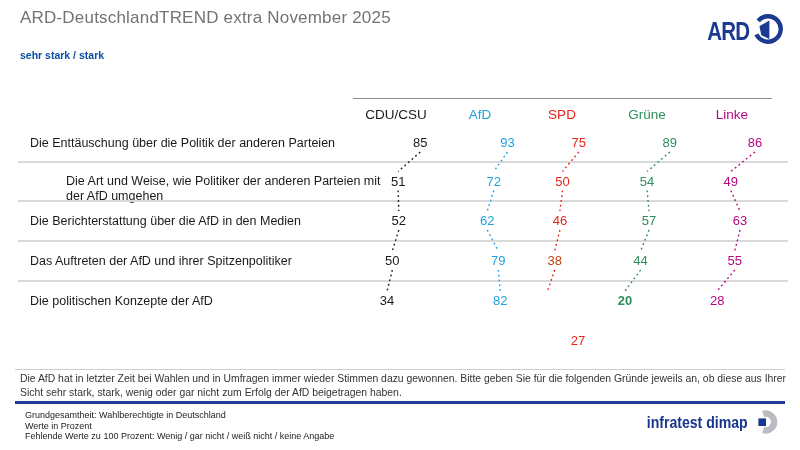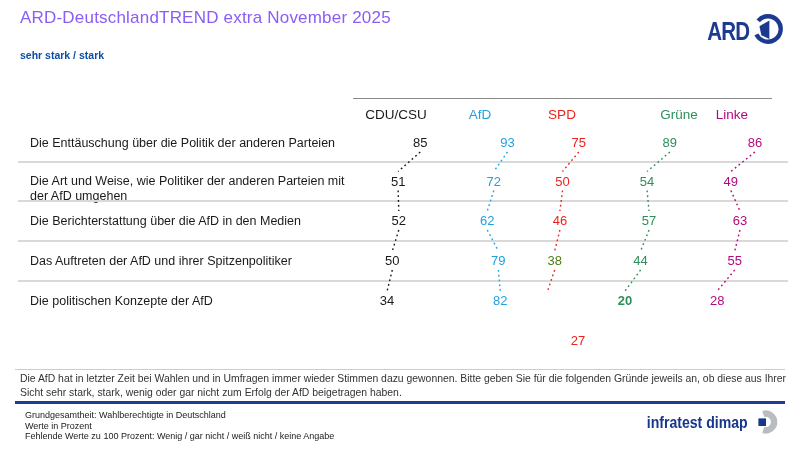--- a/index.html
+++ b/index.html
@@ -1,21 +1,21 @@
 <!DOCTYPE html>
 <html><head>
 <meta charset="utf-8">
 <style>
   html,body{margin:0;padding:0;background:#fff;}
   .page{
     position:relative;width:800px;height:450px;overflow:hidden;background:#fff;
     font-family:"Liberation Sans",sans-serif;
   }
   .abs{position:absolute;}
-  .supertitle{left:20px;top:8px;font-size:17px;color:#8b5cf6;letter-spacing:.2px;}
+  .supertitle{left:20px;top:8px;font-size:17px;color:#737373;letter-spacing:.2px;}
   .title{left:20px;top:26px;font-size:19px;color:#0b4ea6;}
   .subtitle{left:20px;top:49px;font-size:10.5px;font-weight:bold;color:#0b4ea6;}
   .ard-logo{right:16px;top:12px;display:flex;align-items:center;}
   .ard-text{font-size:25px;font-weight:bold;color:#1d3a91;transform:scaleX(.82);transform-origin:right;letter-spacing:-1px;margin-right:1px;}
   .group-header{left:353px;top:76px;width:419px;text-align:center;font-size:13.5px;color:#1a1a1a;}
   .group-underline{left:353px;top:98px;width:419px;height:1px;background:#8a8a8a;}
   .col-head{position:absolute;top:107px;transform:translateX(-50%);font-size:13.5px;white-space:nowrap;}
   .row-label{position:absolute;left:30px;width:335px;display:flex;align-items:center;font-size:12.5px;color:#1a1a1a;line-height:15px;}
   .row-sep{position:absolute;left:18px;width:770px;height:2px;background:#d9d9d9;}
   .val{position:absolute;transform:translateX(-50%);font-size:13px;white-space:nowrap;}
@@ -43,48 +43,48 @@
         <polygon points="10,15 20.5,9 20.5,28.5 12,24.5" fill="#1d3a91"></polygon>
       </svg>
     </span>
   </div>
 
   <div class="abs group-underline"></div>
   <div id="chart">
       <div class="col-head" style="left: 396px; color: rgb(26, 26, 26);">CDU/CSU</div>
       <div class="col-head" style="left: 480px; color: rgb(31, 162, 225);">AfD</div>
       <div class="col-head" style="left: 562px; color: rgb(232, 37, 29);">SPD</div>
-      <div class="col-head" style="left: 647px; color: rgb(46, 143, 90); margin-left: 32px;">Grüne</div>
+      <div class="col-head" style="left: 647px; color: rgb(46, 143, 90);">Grüne</div>
       <div class="col-head" style="left: 732px; color: rgb(180, 8, 127);">Linke</div>
       <div class="row-label" style="top: 124px; height: 38px;">Die Enttäuschung über die Politik der anderen Parteien</div>
       <div class="row-sep" style="top: 161px;"></div>
       <div class="val" style="left: 420.25px; top: 135px; color: rgb(26, 26, 26);">85</div>
       <div class="val" style="left: 507.45px; top: 135px; color: rgb(31, 162, 225);">93</div>
       <div class="val" style="left: 578.75px; top: 135px; color: rgb(232, 37, 29);">75</div>
       <div class="val" style="left: 669.85px; top: 135px; color: rgb(46, 143, 90);">89</div>
       <div class="val" style="left: 754.9px; top: 135px; color: rgb(180, 8, 127);">86</div>
-      <div class="row-label" style="top: 162px; height: 53px;">Die Art und Weise, wie Politiker der anderen Parteien mit der AfD umgehen</div>
+      <div class="row-label" style="top: 162px; height: 53px; margin-left: 36px;">Die Art und Weise, wie Politiker der anderen Parteien mit der AfD umgehen</div>
       <div class="row-sep" style="top: 200px;"></div>
       <div class="val" style="left: 398.15px; top: 173.5px; color: rgb(26, 26, 26);">51</div>
       <div class="val" style="left: 493.8px; top: 173.5px; color: rgb(31, 162, 225);">72</div>
       <div class="val" style="left: 562.5px; top: 173.5px; color: rgb(232, 37, 29);">50</div>
       <div class="val" style="left: 647.1px; top: 173.5px; color: rgb(46, 143, 90);">54</div>
       <div class="val" style="left: 730.85px; top: 173.5px; color: rgb(180, 8, 127);">49</div>
       <div class="row-label" style="top: 201px; height: 40px;">Die Berichterstattung über die AfD in den Medien</div>
       <div class="row-sep" style="top: 240px;"></div>
       <div class="val" style="left: 398.8px; top: 213px; color: rgb(26, 26, 26);">52</div>
       <div class="val" style="left: 487.3px; top: 213px; color: rgb(31, 162, 225);">62</div>
       <div class="val" style="left: 559.9px; top: 213px; color: rgb(232, 37, 29);">46</div>
       <div class="val" style="left: 649.05px; top: 213px; color: rgb(46, 143, 90);">57</div>
       <div class="val" style="left: 739.95px; top: 213px; color: rgb(180, 8, 127);">63</div>
       <div class="row-label" style="top: 241px; height: 40px;">Das Auftreten der AfD und ihrer Spitzenpolitiker</div>
       <div class="row-sep" style="top: 280px;"></div>
       <div class="val" style="left: 392.3px; top: 253px; color: rgb(26, 26, 26);">50</div>
       <div class="val" style="left: 498.35px; top: 253px; color: rgb(31, 162, 225);">79</div>
-      <div class="val" style="left: 554.7px; top: 253px; color: #4d7c0f;">38</div>
+      <div class="val" style="left: 554.7px; top: 253px; color: #c2410c;">38</div>
       <div class="val" style="left: 640.6px; top: 253px; color: rgb(46, 143, 90);">44</div>
       <div class="val" style="left: 734.75px; top: 253px; color: rgb(180, 8, 127);">55</div>
       <div class="row-label" style="top: 281px; height: 40px;">Die politischen Konzepte der AfD</div>
       <div class="val" style="left: 387.1px; top: 293px; color: rgb(26, 26, 26);">34</div>
       <div class="val" style="left: 500.3px; top: 293px; color: rgb(31, 162, 225);">82</div>
       <div class="val" style="left: 578px; top: 293px; color: rgb(232, 37, 29); margin-top: 40px;">27</div>
       <div class="val" style="left: 625px; top: 293px; color: rgb(46, 143, 90); font-weight: bold;">20</div>
       <div class="val" style="left: 717.2px; top: 293px; color: rgb(180, 8, 127);">28</div>
     </div>
   <svg id="connectors" width="800" height="450">

